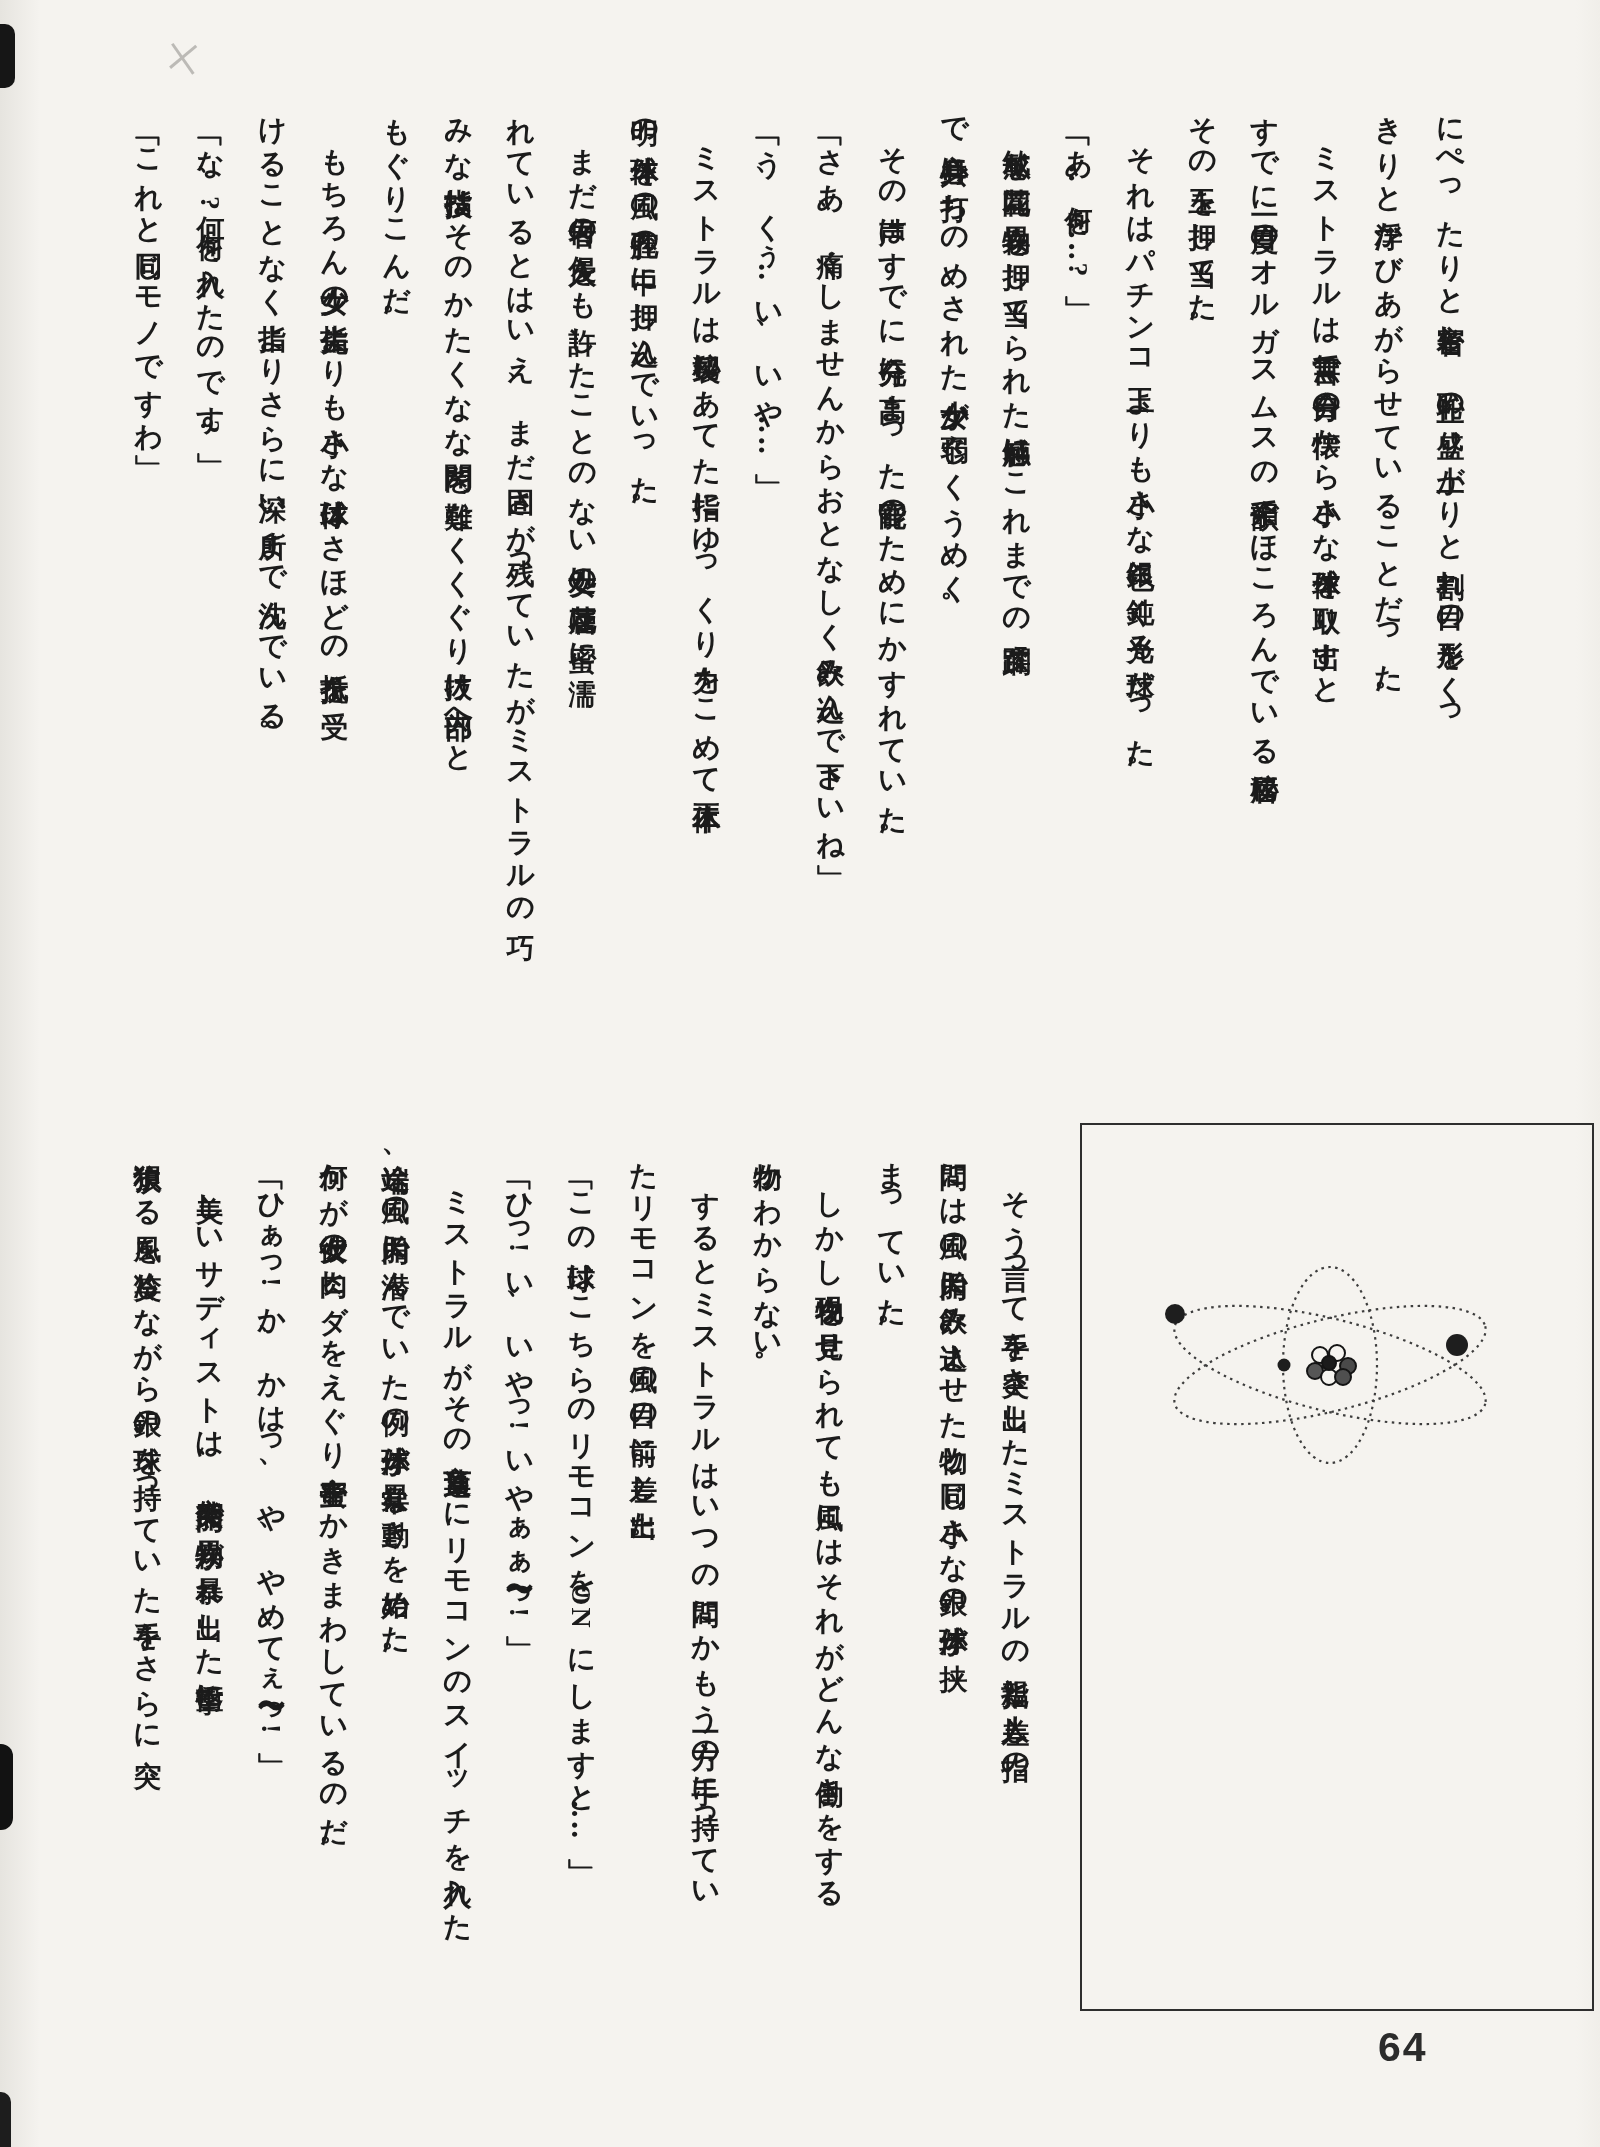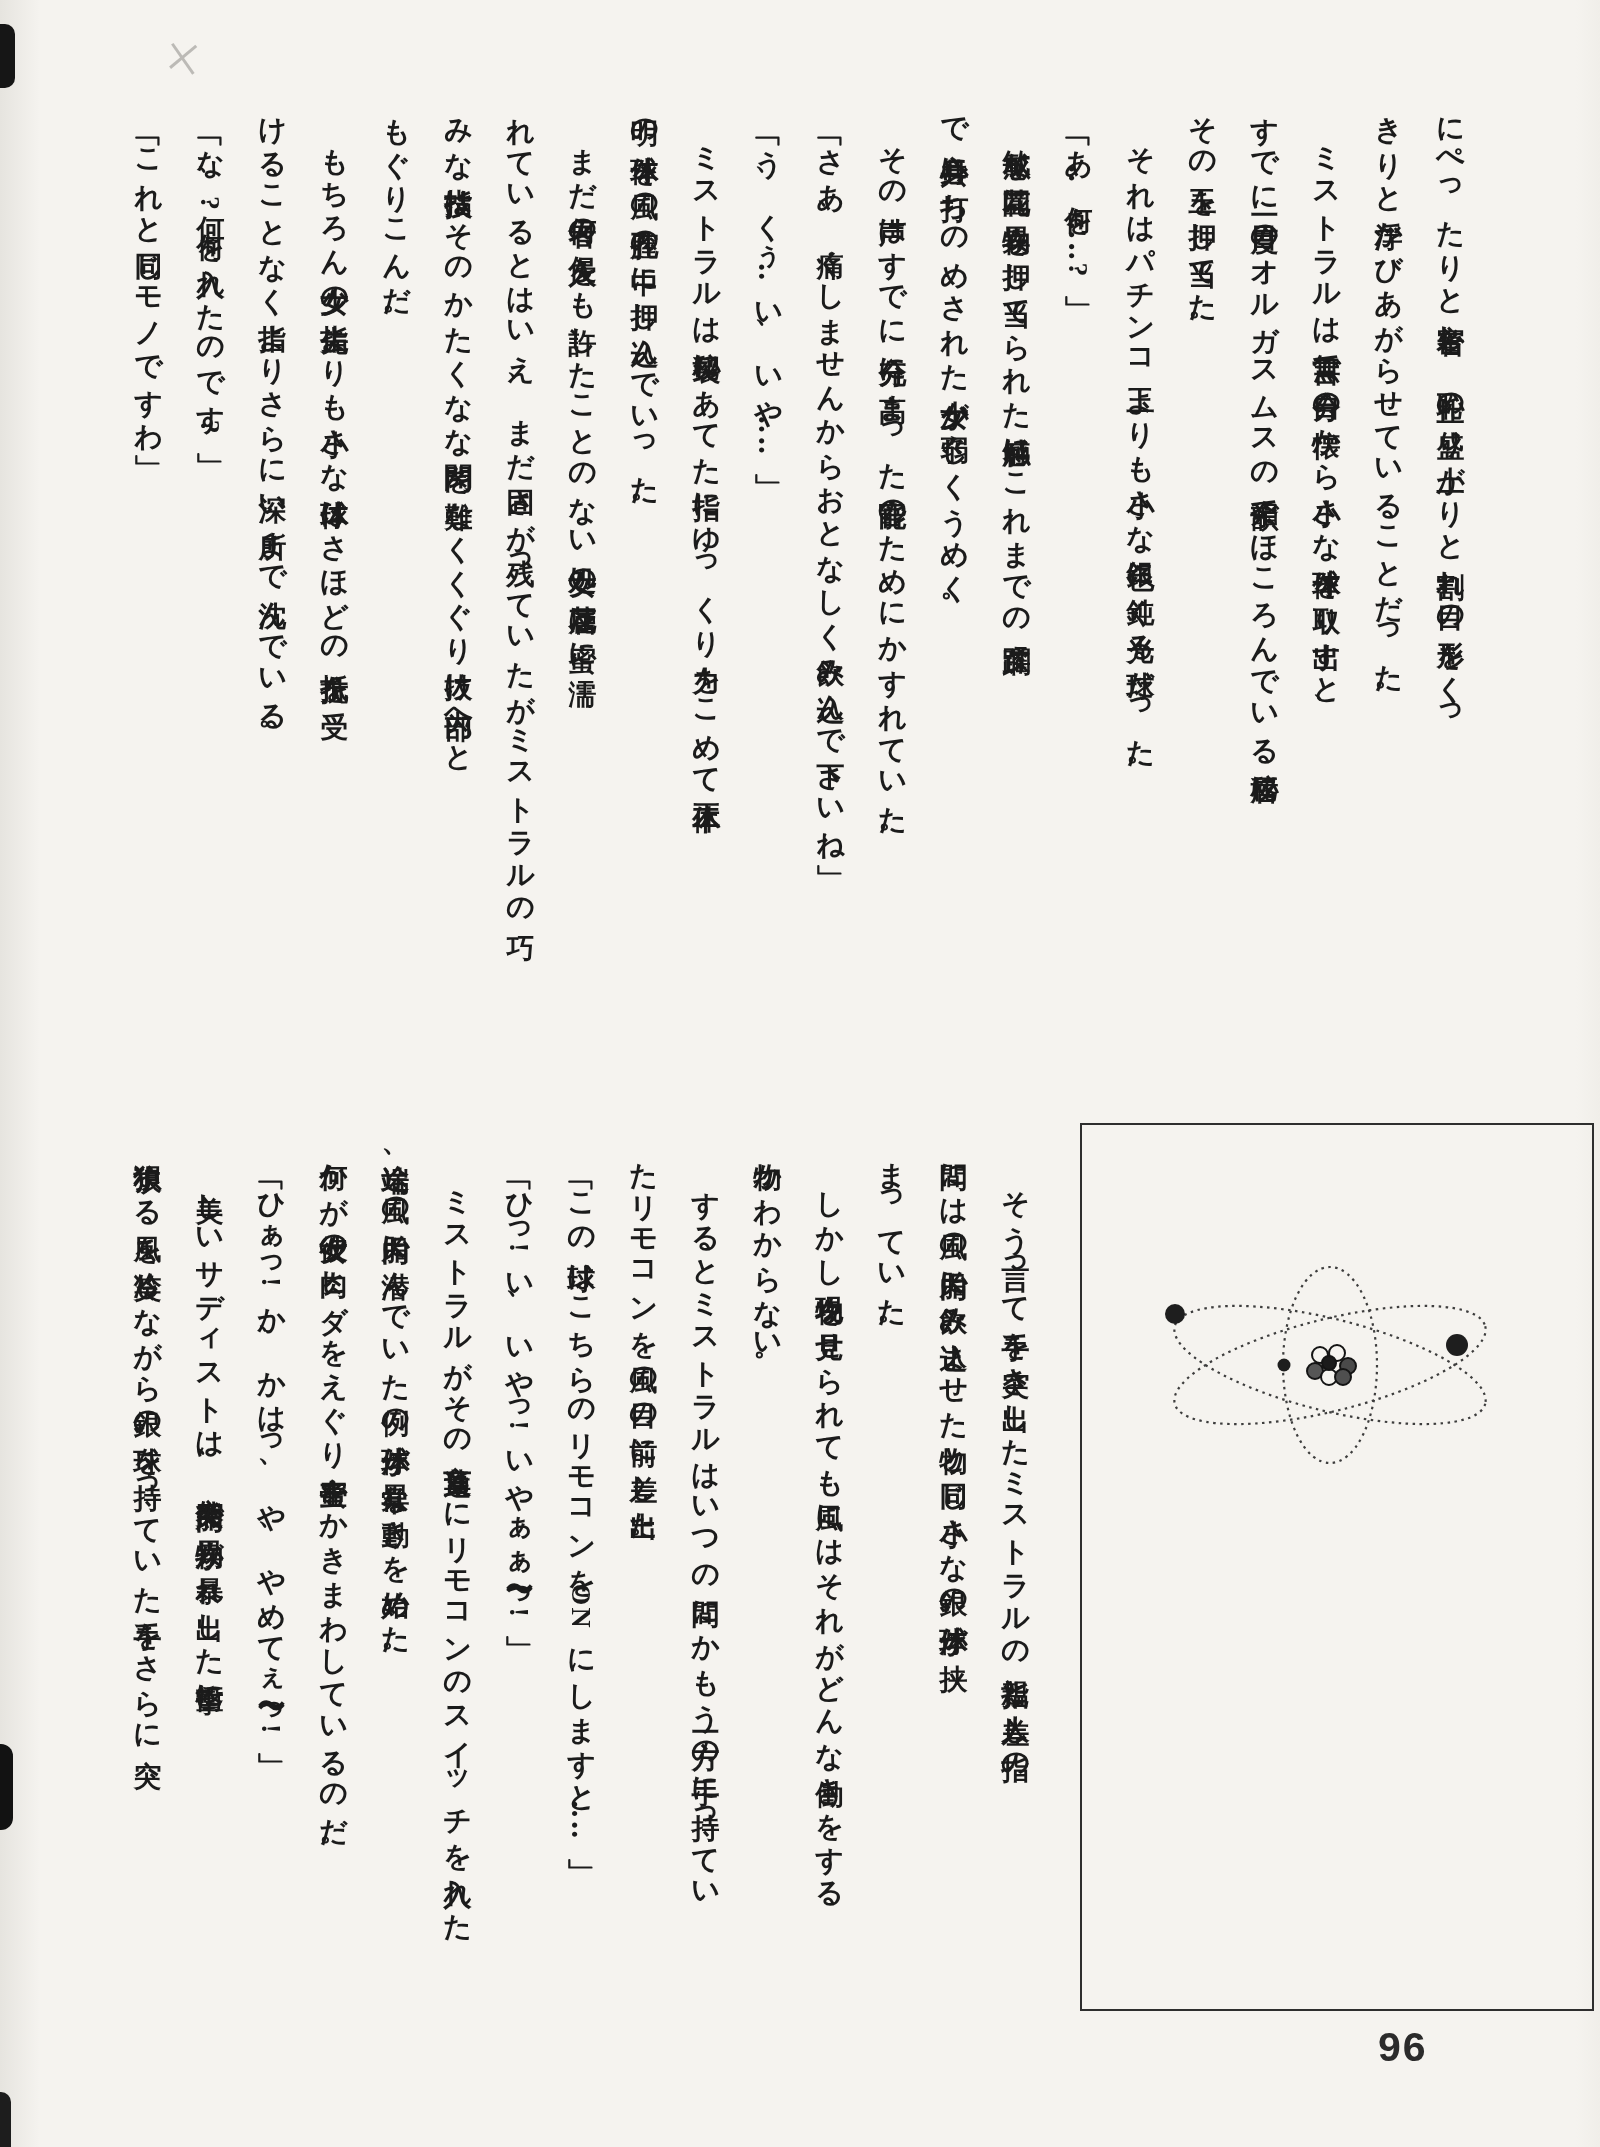--- a/index.html
+++ b/index.html
@@ -120,15 +120,15 @@
         <circle cx="255" cy="228" r="8" fill="#f5f3ef"></circle>
         <circle cx="266" cy="241" r="8" fill="#4a4a4a"></circle>
         <circle cx="233" cy="246" r="8" fill="#565656"></circle>
         <circle cx="247" cy="252" r="8" fill="#f5f3ef"></circle>
         <circle cx="261" cy="252" r="8" fill="#4f4f4f"></circle>
         <circle cx="247" cy="238" r="7" fill="#1b1b1b"></circle>
       </g>
     </svg>
   </div>
 
-  <div class="page-number">96</div>
+  <div class="page-number">64</div>
 
 </div>
 
 </body></html>

